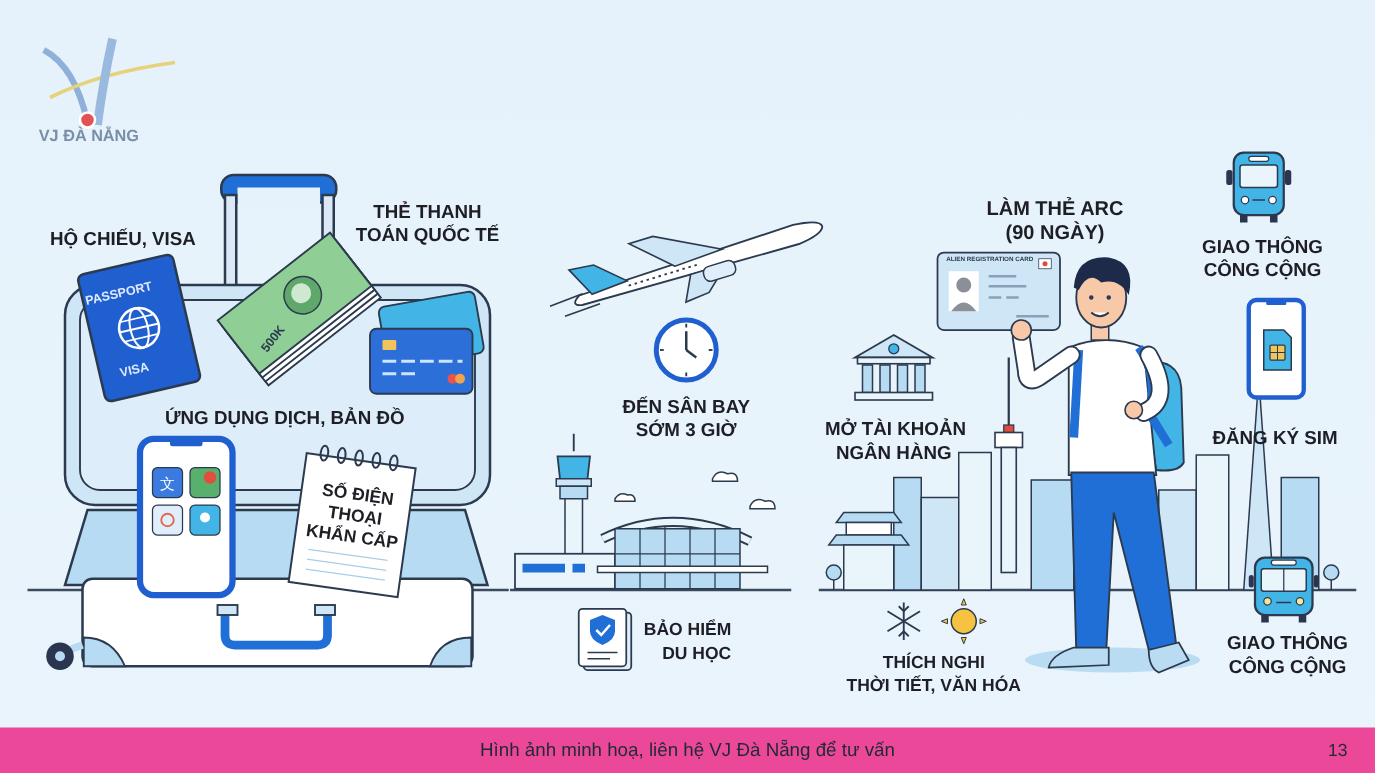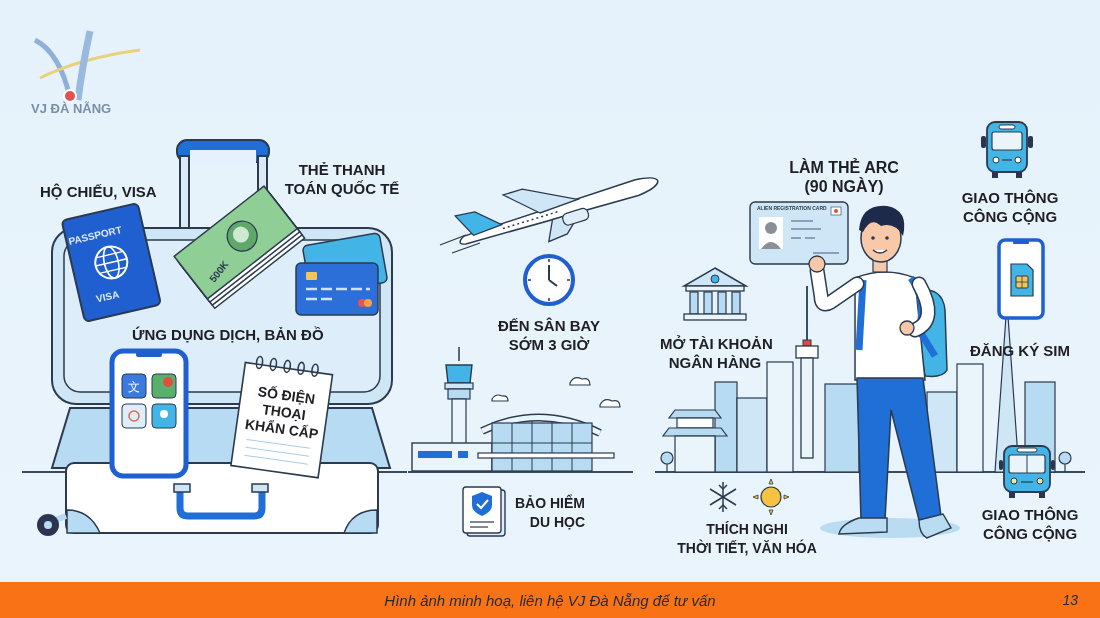--- a/index.html
+++ b/index.html
@@ -3,21 +3,21 @@
 <meta charset="utf-8">
 <style>
   * { box-sizing: border-box; margin: 0; padding: 0; }
   html, body { width: 1100px; height: 618px; overflow: hidden; }
   body { background: #e8f3fb; font-family: "Liberation Sans", sans-serif; position: relative; }
   .stage { position: absolute; left: 0; top: 0; width: 1100px; height: 582px; background: linear-gradient(180deg,#e6f2fb 0%,#e9f4fc 100%); }
   .abs { position: absolute; }
   .title { position: absolute; font-weight: 700; color: #1a68c9; font-size: 27px; letter-spacing: 0.2px; }
   .lbl { position: absolute; font-weight: 700; color: #1e1e24; font-size: 15px; line-height: 19px; text-align: center; white-space: nowrap; }
   .lbl span { display: block; }
-  .footer { position: absolute; left: 0; top: 582px; width: 1100px; height: 36px; background: #f97316; font-style: italic; }
+  .footer { position: absolute; left: 0; top: 582px; width: 1100px; height: 36px; background: #ec4899; }
   .footer-text { position: absolute; left: 0; width: 1100px; top: 10px; text-align: center; font-size: 15px; color: #1f2a35; }
   .page-num { position: absolute; right: 22px; top: 10px; font-size: 14px; color: #1f2a35; }
   svg { position: absolute; overflow: visible; }
 </style>
 </head>
 <body>
 
 <div class="stage">
 
   <svg width="120" height="80" style="left:30px;top:28px;">

